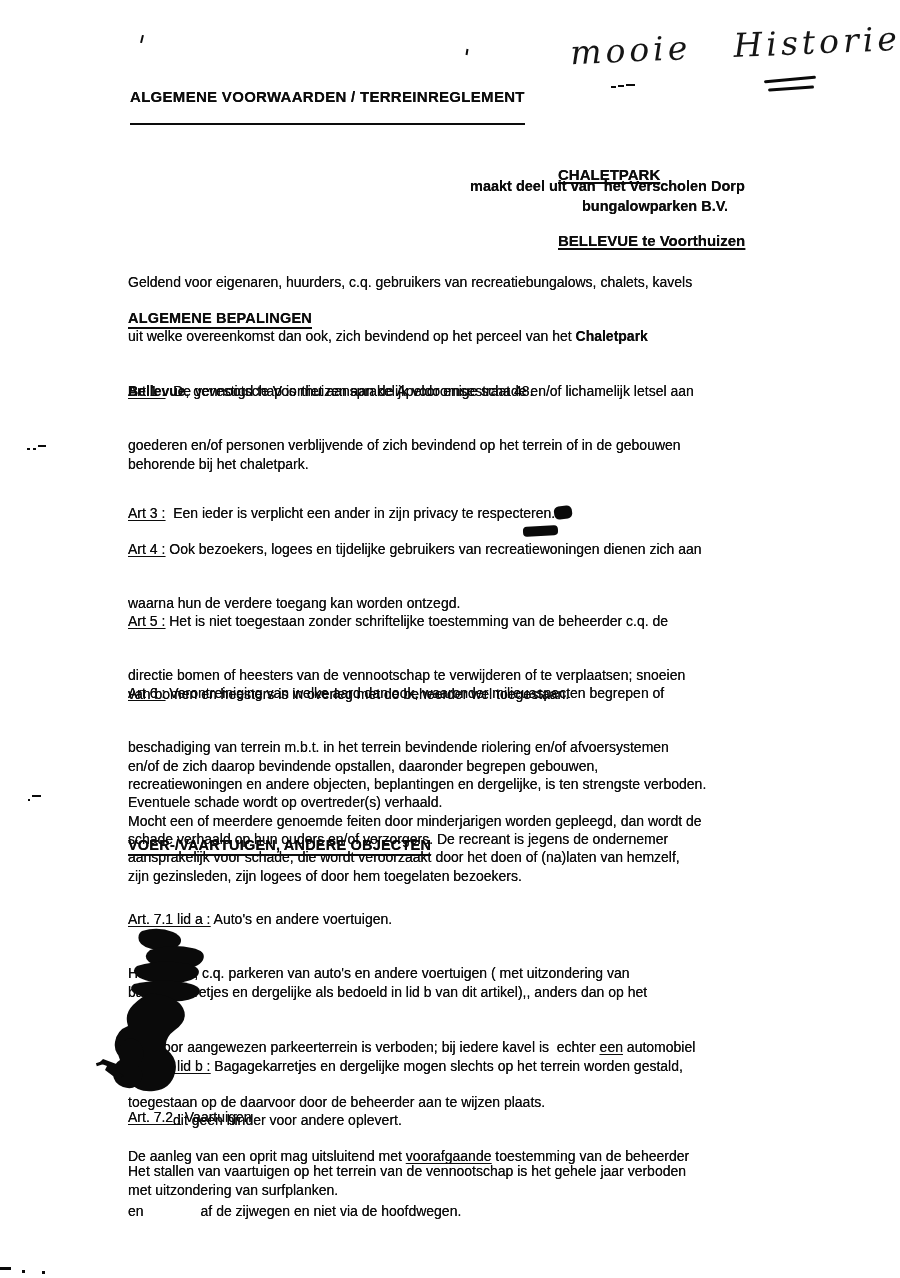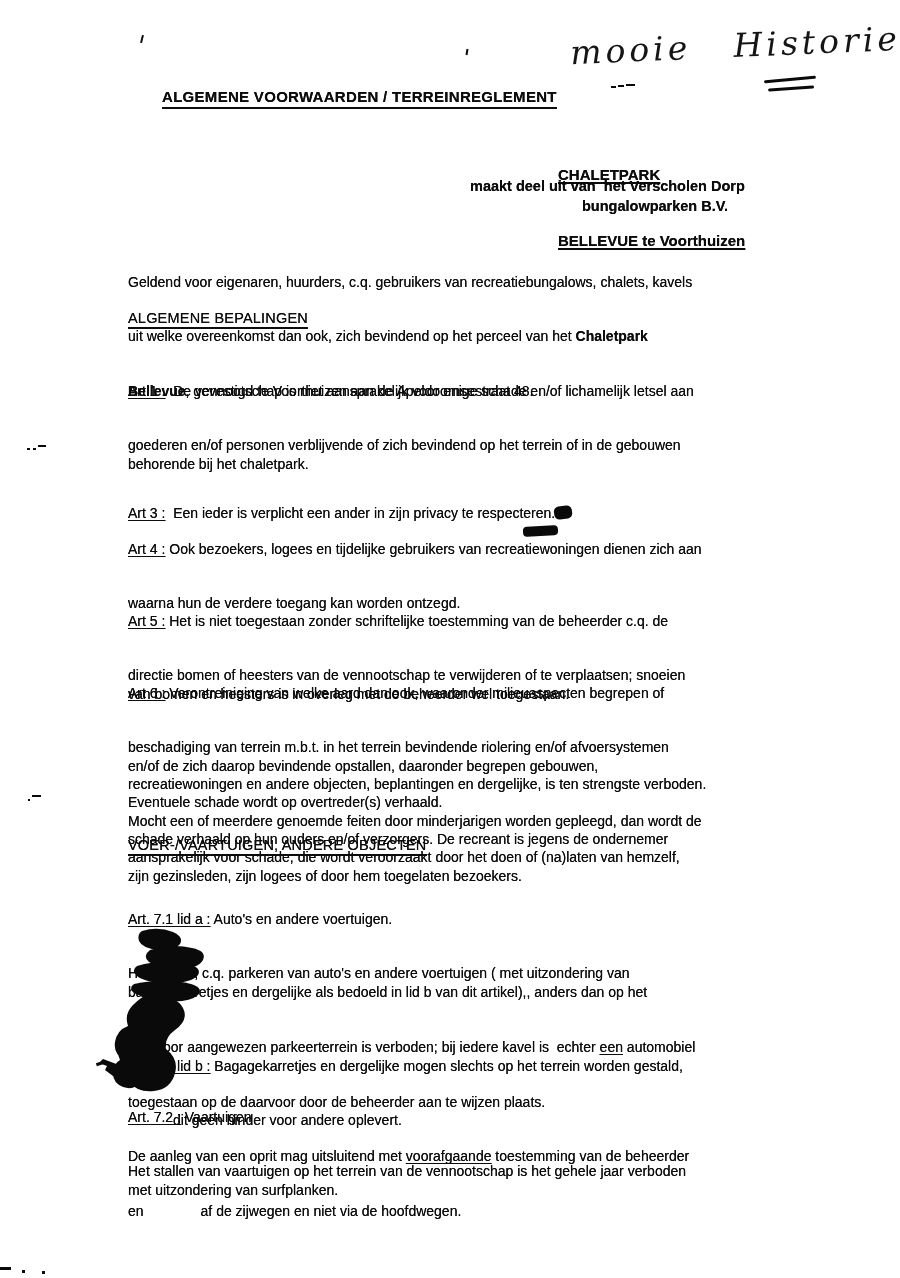--- a/index.html
+++ b/index.html
@@ -4,30 +4,30 @@
 <style>
   html,body{margin:0;padding:0;background:#e8e8e8;}
   .page{
     position:relative;width:900px;height:1278px;background:#ffffff;overflow:hidden;
     font-family:"Liberation Sans",sans-serif;color:#0c0c0c;
     text-shadow:0 0 .45px rgba(0,0,0,.85);
   }
   .abs{position:absolute;}
   .doc-title{
     left:130px;top:88px;font-size:15px;font-weight:bold;letter-spacing:.3px;
-    border-bottom:2px solid #0c0c0c;padding-bottom:2px;white-space:pre;margin-left:32px;
+    border-bottom:2px solid #0c0c0c;padding-bottom:18px;white-space:pre;
   }
   .park{left:558px;top:120px;font-size:15px;font-weight:bold;line-height:22px;white-space:pre;}
   .park div{text-decoration:underline;text-decoration-thickness:2px;text-underline-offset:2px;}
   .affil1{left:470px;top:178px;font-size:14.5px;font-weight:bold;white-space:pre;}
   .affil2{left:582px;top:198px;font-size:14.5px;font-weight:bold;white-space:pre;text-align:center;}
   .block{left:128px;font-size:14px;line-height:18.3px;white-space:pre;}
   .block div{white-space:pre;}
   .heading{
-    font-size:14.5px;font-weight:normal;letter-spacing:.2px;
+    font-size:14.5px;font-weight:bold;letter-spacing:.2px;
     border-bottom:2px solid #0c0c0c;padding-bottom:1px;white-space:pre;
   }
   .lbl{text-decoration:underline;text-underline-offset:2px;}
   .b{font-weight:bold;}
   .u{text-decoration:underline;text-underline-offset:2px;}
   .gap57{display:inline-block;width:57px;}
   .gap45{display:inline-block;width:45px;}
   .hand{
     left:570px;top:26px;font-family:"DejaVu Serif",serif;font-style:italic;
     font-size:33px;color:#151515;letter-spacing:4px;word-spacing:28px;

